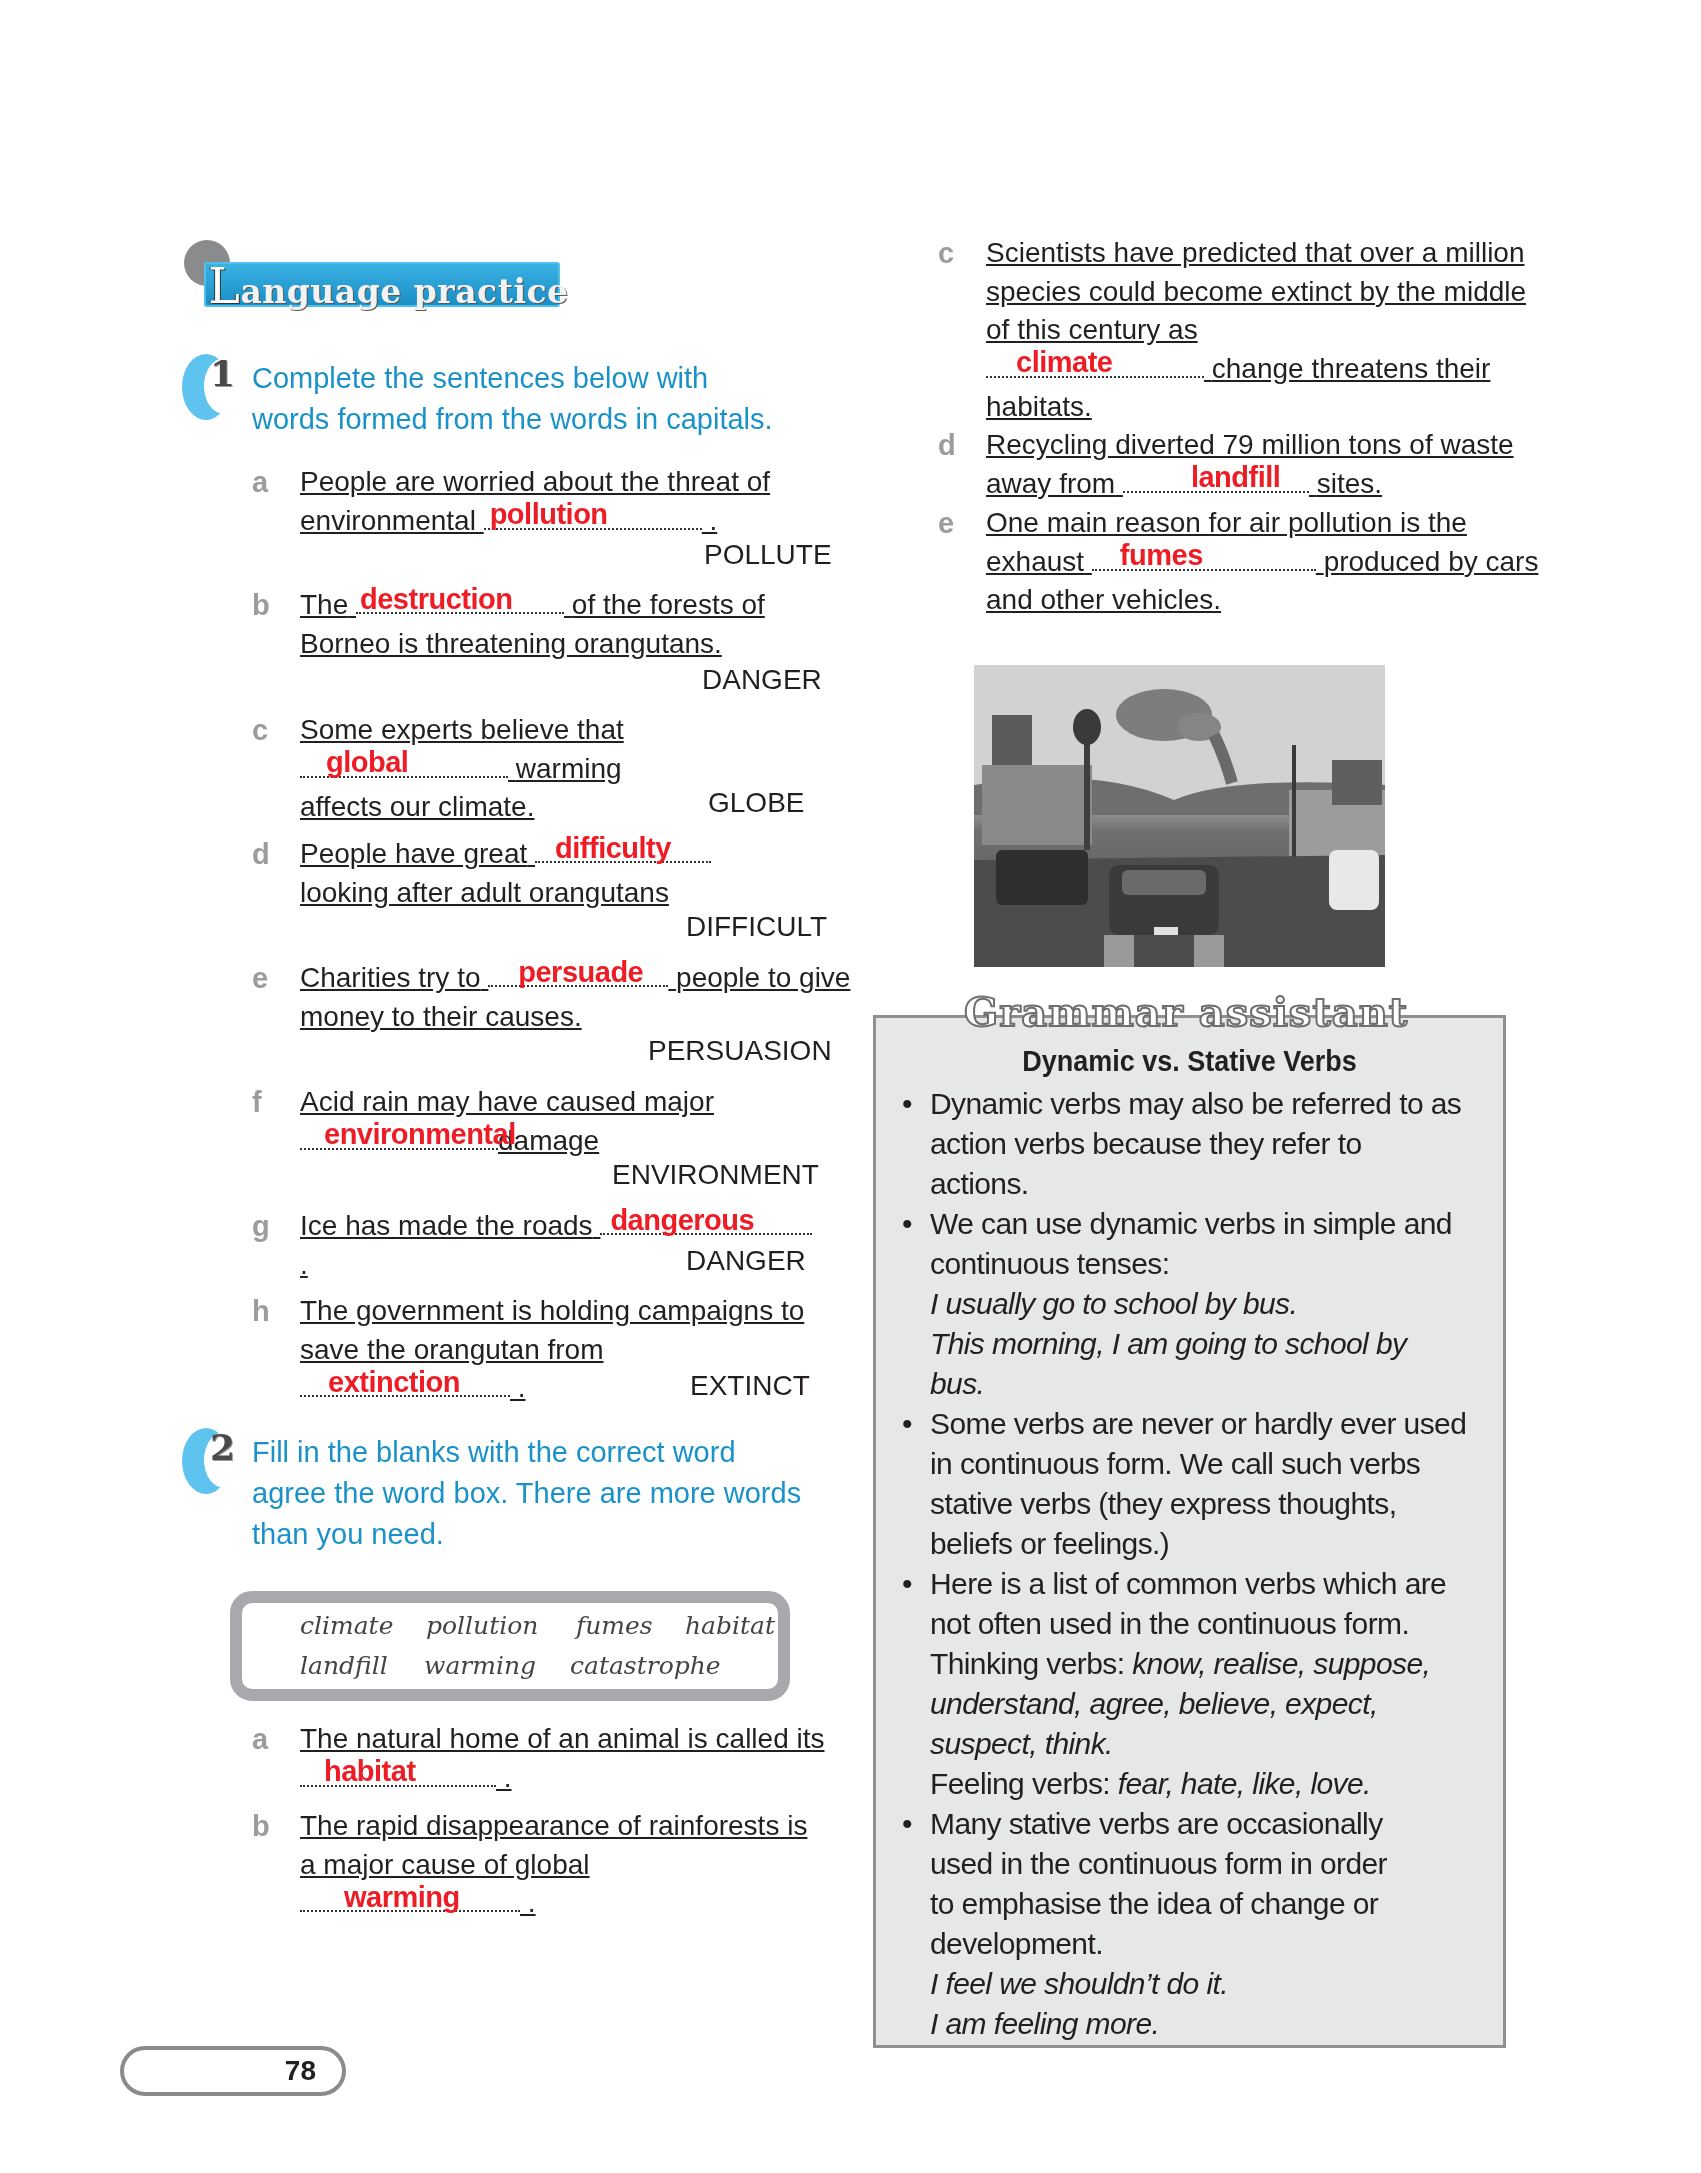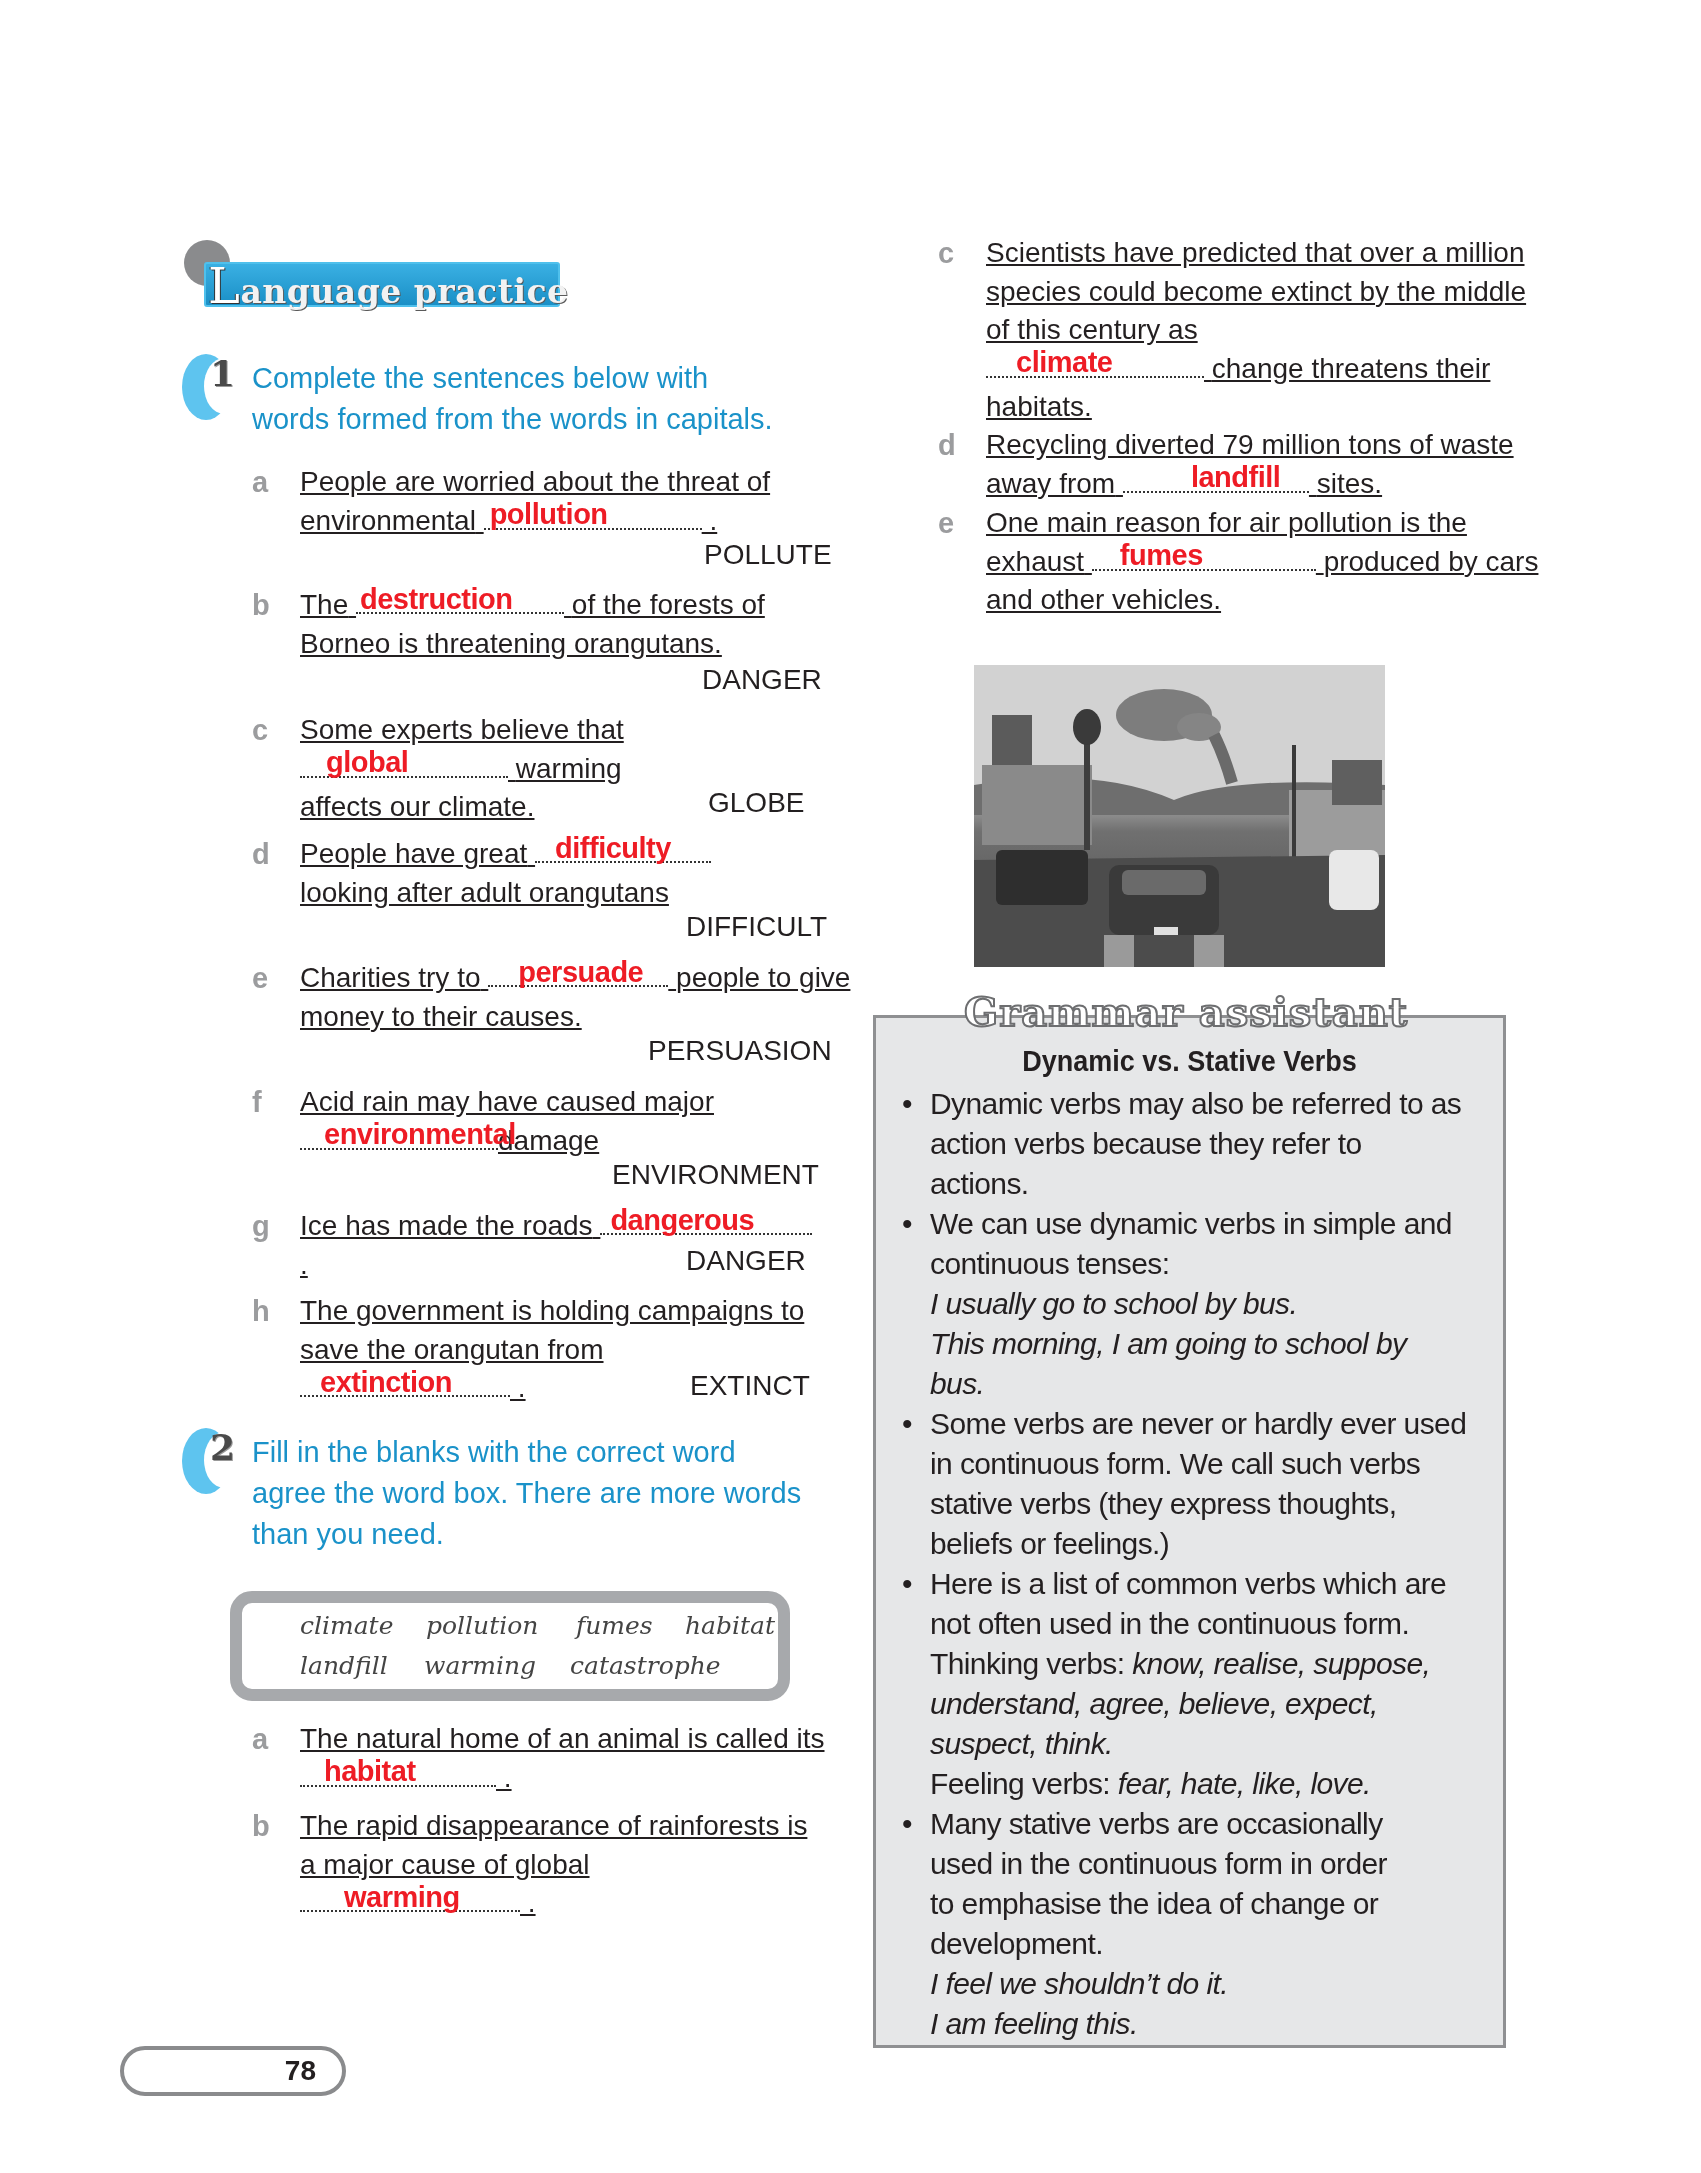--- a/index.html
+++ b/index.html
@@ -189,21 +189,21 @@
     <span class="blank" style="width:212px;"><span class="ans" style="left:10px;">dangerous</span></span><br>
     <span>.</span>
   </div>
 </div>
 <div class="cap" style="left:686px; top:1245px;">DANGER</div>
 
 <div class="q" style="left:252px; top:1292px;">
   <span class="q-letter">h</span>
   <div class="q-body" style="width:540px;">
     <span>The government is holding campaigns to save the orangutan from</span><br>
-    <span class="blank" style="width:210px;"><span class="ans" style="left:20px;">extinction</span></span><span> .</span>
+    <span class="blank" style="width:210px;"><span class="ans" style="left:28px;">extinction</span></span><span> .</span>
   </div>
 </div>
 <div class="cap" style="left:690px; top:1370px;">EXTINCT</div>
 
 <div class="abs ex-moon" style="left:182px; top:1428px;"></div>
 <div class="abs ex-num" style="left:210px; top:1426px;">2</div>
 <div class="abs ex-title" style="left:252px; top:1432px;">
   <div>Fill in the blanks with the correct word</div>
   <div>agree the word box. There are more words</div>
   <div>than you need.</div>
@@ -317,19 +317,19 @@
     <span class="g-line it">understand, agree, believe, expect,</span>
     <span class="g-line it">suspect, think.</span>
     <span class="g-line"><span>Feeling verbs: </span><span class="it">fear, hate, like, love.</span></span>
   </div>
   <div class="g-item">
     <span class="g-line">Many stative verbs are occasionally</span>
     <span class="g-line">used in the continuous form in order</span>
     <span class="g-line">to emphasise the idea of change or</span>
     <span class="g-line">development.</span>
     <span class="g-line it">I feel we shouldn’t do it.</span>
-    <span class="g-line it">I am feeling this.</span>
+    <span class="g-line it">I am feeling more.</span>
   </div>
 </div>
 
 <div class="abs pagenum">
   <span class="pagenum-text">78</span>
 </div>
 
 </body></html>

